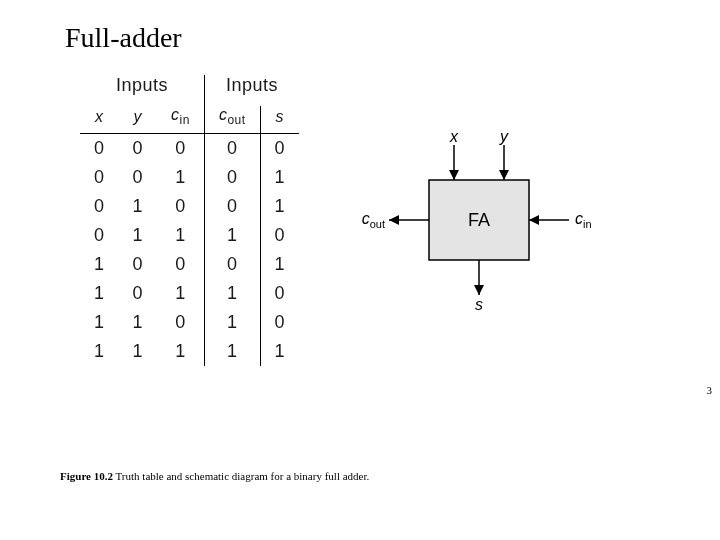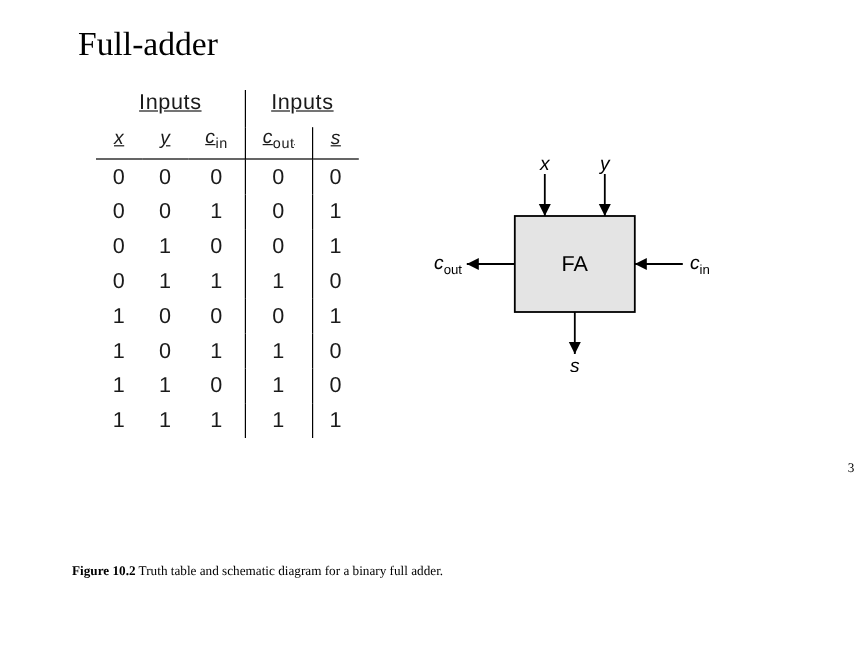--- a/index.html
+++ b/index.html
@@ -43,21 +43,20 @@
     color: #1a1a1a;
     letter-spacing: 0.5px;
   }
   .tt table {
     border-collapse: collapse;
   }
   .tt th {
     font-weight: 400;
     text-align: center;
     padding: 0 14px 6px 14px;
-    text-decoration: underline;
   }
   .tt td {
     text-align: center;
     padding: 4px 14px;
   }
   .tt .group-row th {
     font-size: 18px;
     padding-bottom: 10px;
   }
   .tt .col-row th {

